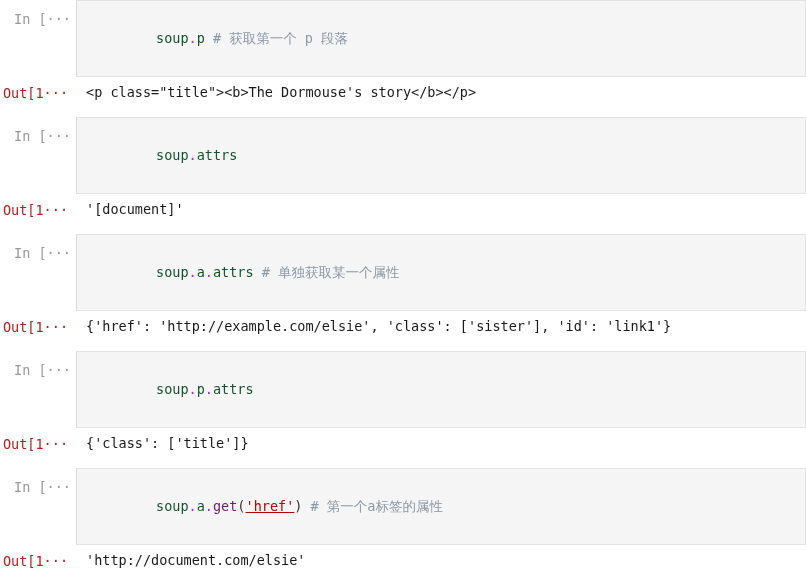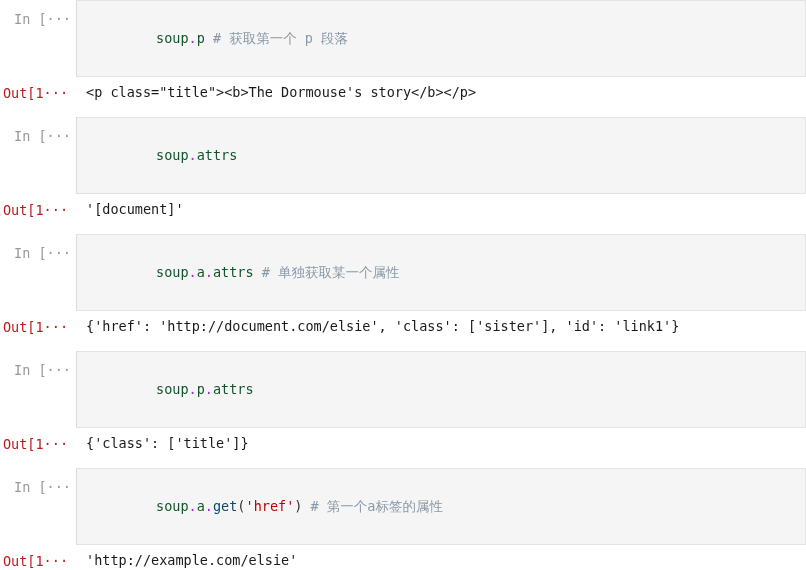--- a/index.html
+++ b/index.html
@@ -66,23 +66,23 @@
     font-family: "DejaVu Sans Mono", "Liberation Mono", monospace;
     font-size: 13.5px;
     line-height: 20px;
     color: #000000;
     white-space: pre;
   }
 
   
   .tok-name   { color: #14532d; }
   .tok-op     { color: #aa22ff; }
-  .tok-fn     { color: #0c4a6e; }       
+  .tok-fn     { color: #701a75; }       
   .tok-punct  { color: #333333; }
-  .tok-str    { color: #bb0000; }       
+  .tok-str    { color: #bb0000; text-decoration: underline; }       
   .tok-comment{ color: #8a99a8; }
 
   
   .output-row .prompt {
     padding-top: 7px;
     color: #b91c1c;
     text-align: center;
   }
   .output-area {
     flex: 1 1 auto;
@@ -142,21 +142,21 @@
     <div class="prompt">In  [···</div>
     <div class="input-area">
       <div class="code-line">
         <span class="tok-name">soup</span><span class="tok-op">.</span><span class="tok-name">a</span><span class="tok-op">.</span><span class="tok-name">attrs</span><span> </span><span class="tok-comment"># 单独获取某一个属性</span>
       </div>
     </div>
   </div>
   <div class="cell-row output-row">
     <div class="prompt">Out[1···</div>
     <div class="output-area">
-      <div class="out-line">{'href': 'http://document.com/elsie', 'class': ['sister'], 'id': 'link1'}</div>
+      <div class="out-line">{'href': 'http://example.com/elsie', 'class': ['sister'], 'id': 'link1'}</div>
     </div>
   </div>
   <div class="spacer-sm"></div>
 
   <div class="cell-row input-row">
     <div class="prompt">In  [···</div>
     <div class="input-area">
       <div class="code-line">
         <span class="tok-name">soup</span><span class="tok-op">.</span><span class="tok-name">p</span><span class="tok-op">.</span><span class="tok-name">attrs</span>
       </div>
@@ -174,17 +174,17 @@
     <div class="prompt">In  [···</div>
     <div class="input-area">
       <div class="code-line">
         <span class="tok-name">soup</span><span class="tok-op">.</span><span class="tok-name">a</span><span class="tok-op">.</span><span class="tok-fn">get</span><span class="tok-punct">(</span><span class="tok-str">'href'</span><span class="tok-punct">)</span><span> </span><span class="tok-comment"># 第一个a标签的属性</span>
       </div>
     </div>
   </div>
   <div class="cell-row output-row">
     <div class="prompt">Out[1···</div>
     <div class="output-area">
-      <div class="out-line">'http://example.com/elsie'</div>
+      <div class="out-line">'http://document.com/elsie'</div>
     </div>
   </div>
 
 </div>
 
 </body></html>

